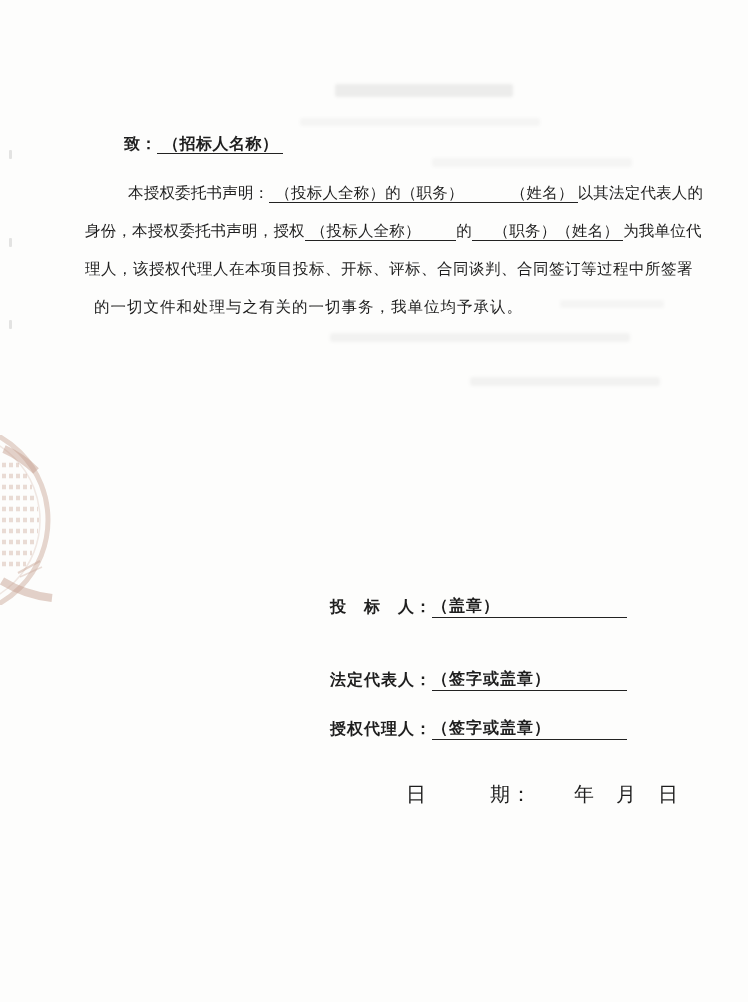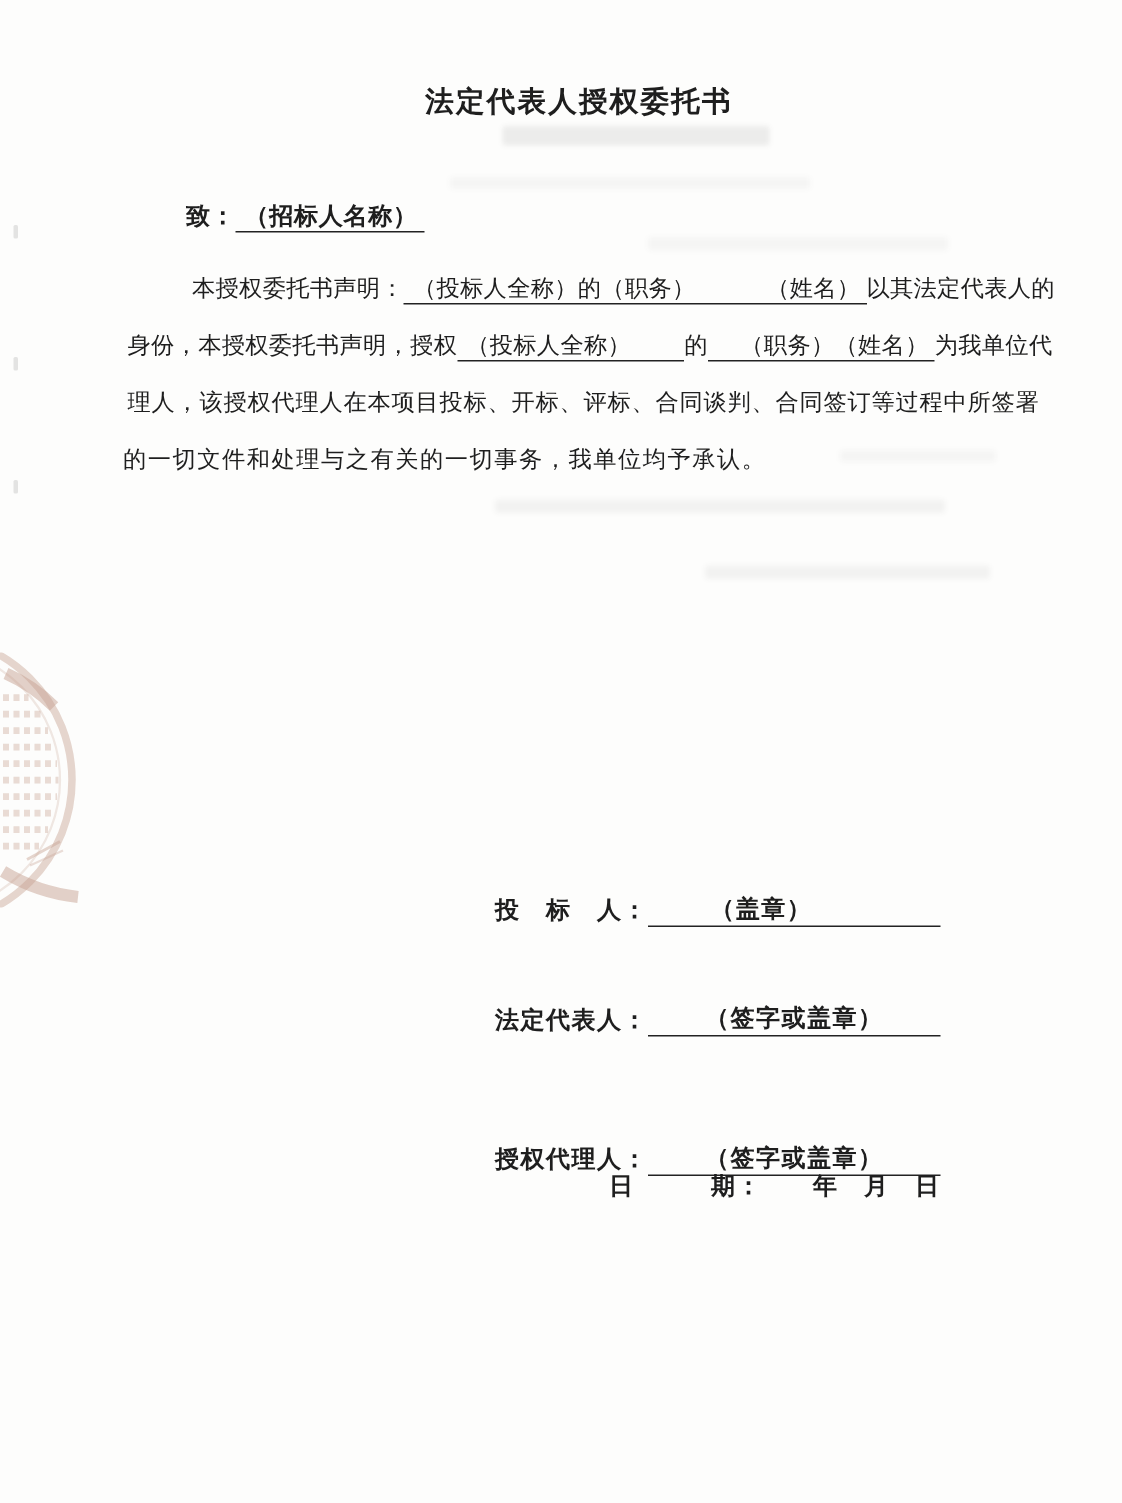--- a/index.html
+++ b/index.html
@@ -19,39 +19,39 @@
     text-align:center; padding-left:24px;
     font-size:19px; font-weight:700; letter-spacing:1.5px;
   }
 
   .salutation { top:134px; left:92px; font-size:16px; font-weight:700; letter-spacing:0.5px;margin-left:32px; }
 
   .bodyline { font-size:15.5px; letter-spacing:0.2px; line-height:22px; }
   #line1 { top:182px; left:85px; padding-left:43px;text-align:center; }
   #line2 { top:220px; left:85px; }
   #line3 { top:258px; left:85px; letter-spacing:0.5px; }
-  #line4 { top:296px; left:82px; letter-spacing:1px; }
+  #line4 { top:296px; left:94px; letter-spacing:1px; }
   #para2 { top:355px; left:128px; letter-spacing:1px; }
   #para3 { top:415px; left:128px; font-weight:700; font-size:16.5px; letter-spacing:2px; }
 
   .u { border-bottom:1.6px solid #222; padding:0 4px 1px 6px; }
 
   .sigrow { left:330px; font-size:16px; }
   .sigrow .label { font-weight:700; letter-spacing:1px; }
   .sigline {
     display:inline-block; width:195px; height:22px;
     border-bottom:1.6px solid #222;
-    text-align:center; font-weight:700; letter-spacing:1px;
+    text-align:left; font-weight:700; letter-spacing:1px;
     vertical-align:bottom;
   }
   .shift-l { padding-right:44px; }
   #sigrow1 { top:596px; }
   #sigrow2 { top:658px;margin-top:11px; }
-  #sigrow3 { top:718px;margin-top:44px; }
-  .daterow { top:781px; left:406px; font-size:16px; font-weight:700; letter-spacing:1px; }
+  #sigrow3 { top:718px; }
+  .daterow { top:781px; left:406px; font-size:20px; font-weight:400; letter-spacing:1px; }
 
   
   .smudge { position:absolute; background:rgba(40,40,40,0.05); filter:blur(1.6px); border-radius:2px; }
   .s1 { top:84px; left:335px; width:178px; height:13px; background:rgba(40,40,40,0.08); }
   .s2 { top:118px; left:300px; width:240px; height:8px; background:rgba(40,40,40,0.04); }
   .s3 { top:158px; left:432px; width:200px; height:9px; background:rgba(40,40,40,0.04); }
   .s4 { top:300px; left:560px; width:104px; height:8px; background:rgba(40,40,40,0.035); }
   .s5 { top:333px; left:330px; width:300px; height:9px; }
   .s6 { top:377px; left:470px; width:190px; height:9px; }
 
@@ -91,21 +91,20 @@
         <line x1="2" y1="118" x2="32" y2="118"></line>
         <line x1="2" y1="129" x2="26" y2="129"></line>
       </g>
       <path d="M 4 14 Q 22 22 36 36" stroke-width="8" opacity="0.5"></path>
       <path d="M 2 146 Q 25 160 52 163" stroke-width="8" opacity="0.5"></path>
       <line x1="18" y1="138" x2="40" y2="126" stroke-width="2" opacity="0.45"></line>
       <line x1="20" y1="142" x2="42" y2="132" stroke-width="1.5" opacity="0.35"></line>
     </g>
   </svg>
 
-  <div class="abs title">法定代表人授权委托书</div>
 
   <div class="abs salutation">
     <span>致：</span><span class="u">（招标人名称）</span>
   </div>
 
   <div class="abs bodyline" id="line1">
     <span>本授权委托书声明：</span><span class="u">（投标人全称）的（职务）　　　（姓名）</span><span>以其法定代表人的</span>
   </div>
 
   <div class="abs bodyline" id="line2">

